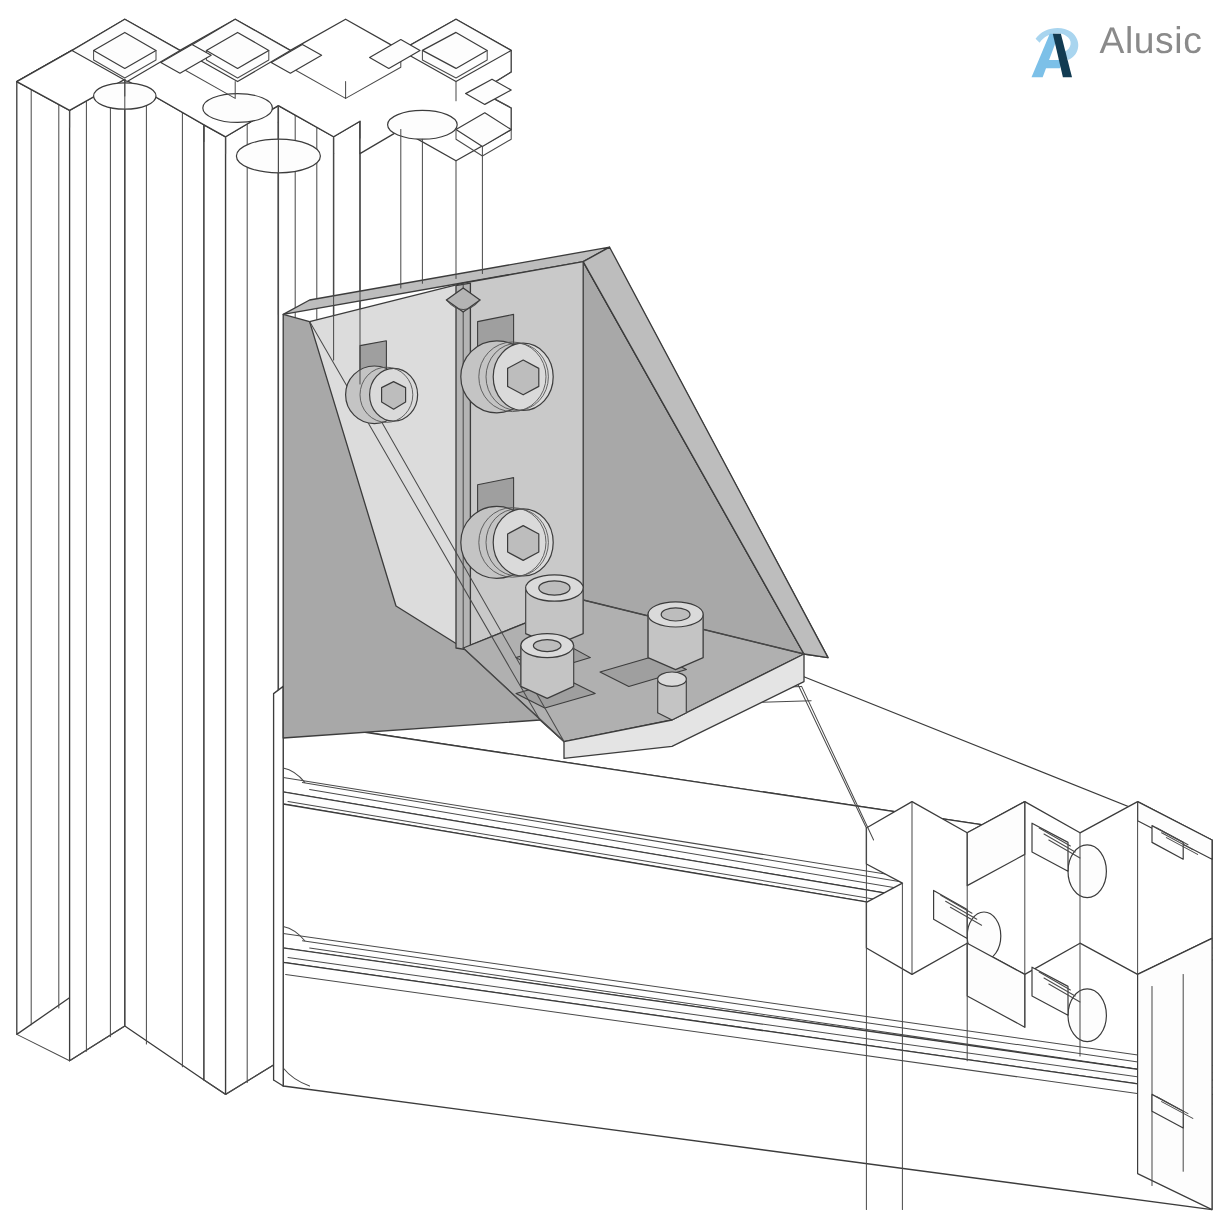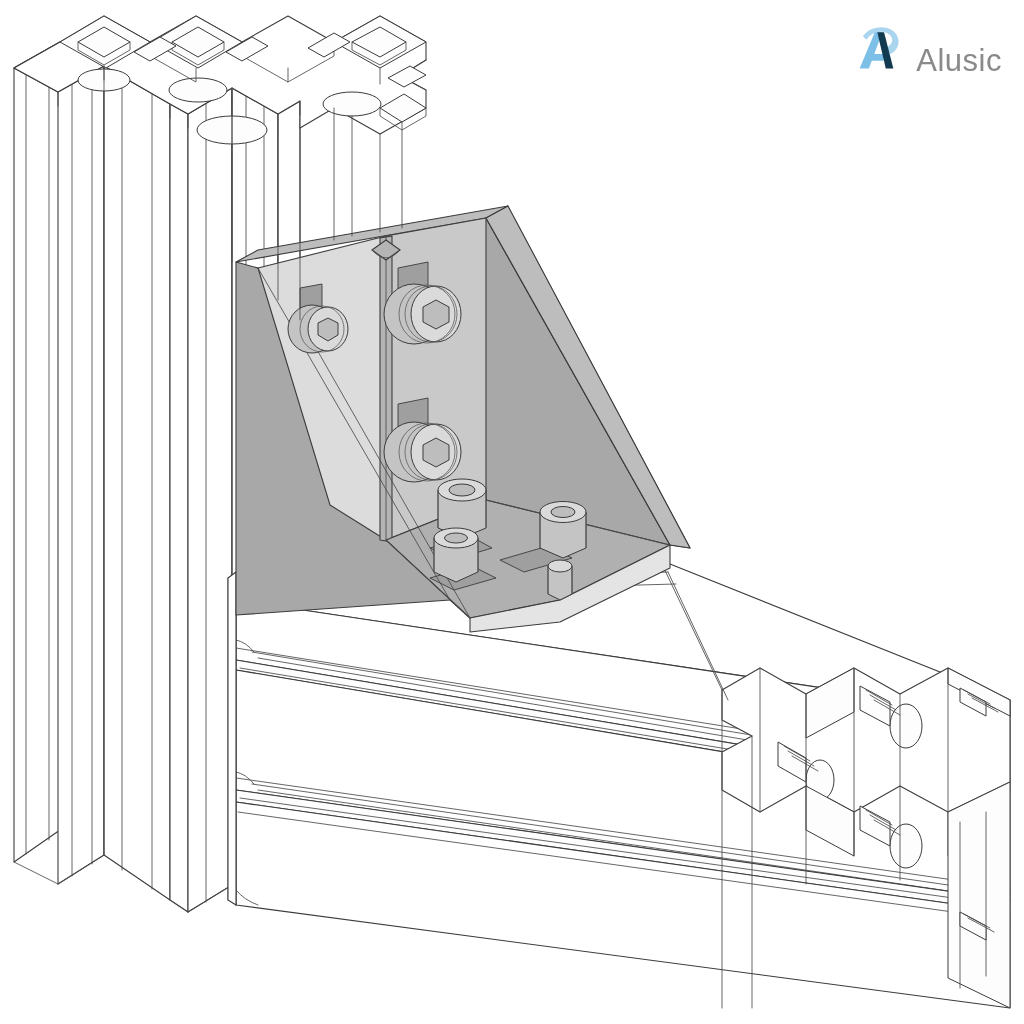--- a/index.html
+++ b/index.html
@@ -32,21 +32,21 @@
     display: block;
   }
 
   
   #brand {
     position: absolute;
     right: 22px;
     top: 18px;
     height: 58px;
     display: flex;
-    align-items: flex-end;
+    align-items: flex-start;
     gap: 10px;
     user-select: none;
   }
   #brand-mark {
     width: 54px;
     height: 54px;
     display: block;
   }
   #brand-word {
     font-family: "Liberation Sans", sans-serif;

